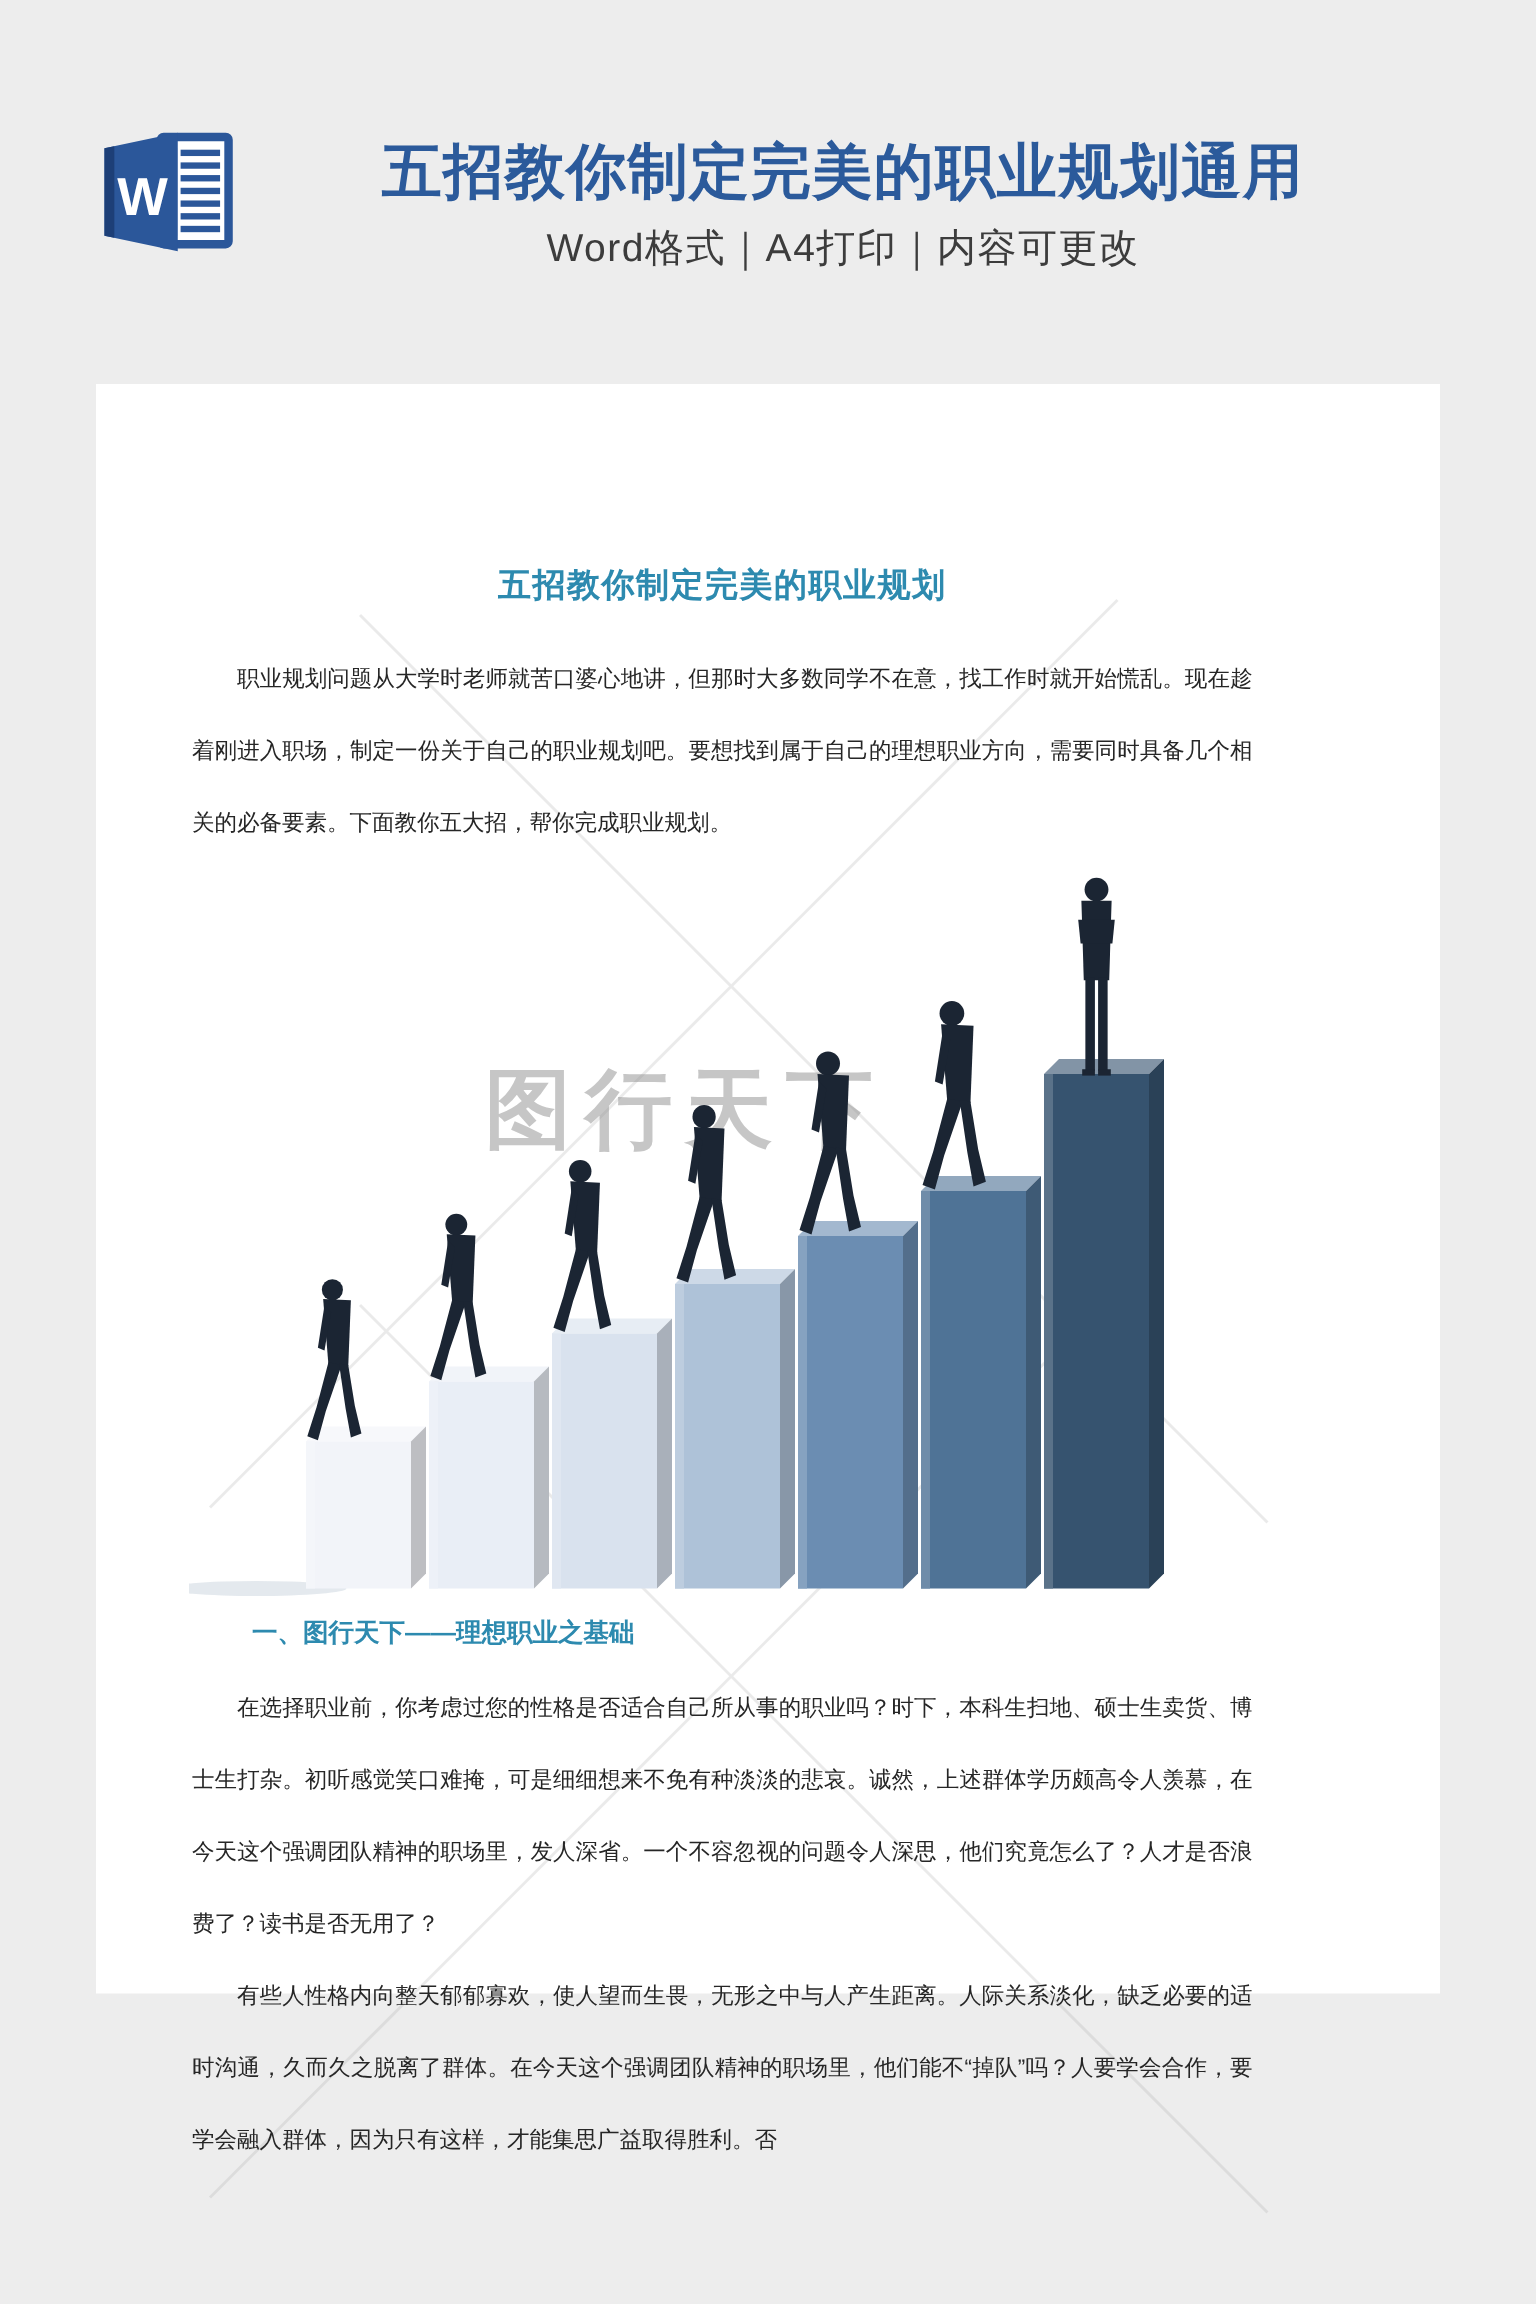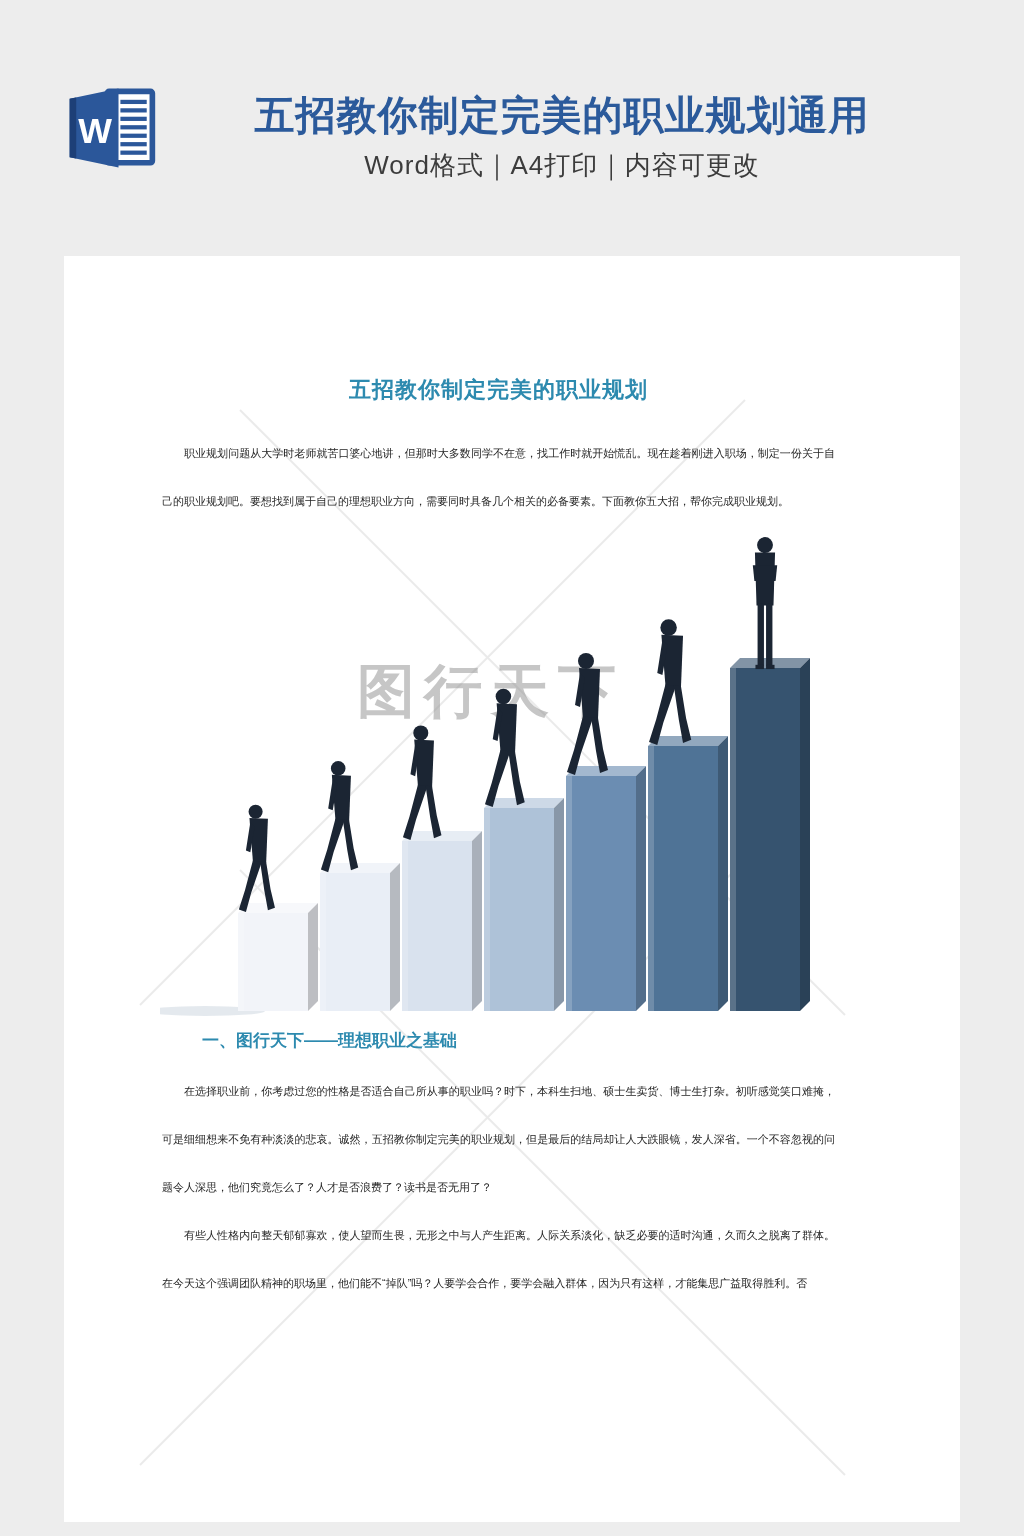--- a/index.html
+++ b/index.html
@@ -11,33 +11,33 @@
   }
   
   .site-header{position:relative;height:230px;}
   .word-icon{position:absolute;left:64px;top:84px;width:94px;height:88px;}
   .word-icon svg{width:100%;height:100%;display:block;}
   .header-titles{position:absolute;left:50px;top:92px;width:1024px;text-align:center;}
   .site-title{margin:0;font-size:40px;line-height:46px;font-weight:bold;color:#2b5a9b;letter-spacing:1px;}
   .site-subtitle{margin:12px 0 0;font-size:26px;line-height:30px;color:#3c3c3c;letter-spacing:1px;}
   
   .doc-page{
-    position:absolute;left:64px;top:256px;width:896px;height:1266px;
+    position:absolute;left:64px;top:256px;width:896px;height:1073px;
     background:#ffffff;box-sizing:border-box;
-    padding:120px 125px 0 98px;
+    padding:120px 125px 0 64px;
   }
   .wm-lines{position:absolute;left:0;top:0;width:896px;height:1266px;pointer-events:none;}
   .doc-title{
     margin:0 0 26px;text-align:center;
     font-size:22px;line-height:27px;font-weight:bold;color:#2d8aaf;letter-spacing:1px;
     position:relative;
   }
   .para{
     margin:0;position:relative;
-    font-size:11px;line-height:48px;color:#262626;
+    font-size:15px;line-height:48px;color:#262626;
     text-align:justify;text-justify:inter-ideograph;text-indent:2em;
   }
   .illustration{
     display:block;margin:4px 0 10px -2px;width:650px;height:490px;position:relative;
   }
   .illustration svg{width:100%;height:100%;display:block;}
   .sec-head{
     margin:10px 0 14px;padding-left:40px;position:relative;
     font-size:17px;line-height:24px;font-weight:bold;color:#2d8aaf;
   }
@@ -178,15 +178,15 @@
           <rect x="36" y="128" width="12" height="118"></rect>
           <rect x="52" y="128" width="12" height="118"></rect>
           <rect x="32" y="244" width="16" height="8"></rect>
           <rect x="52" y="244" width="16" height="8"></rect>
         </g>
       </svg>
   </figure>
 
   <h3 class="sec-head">一、图行天下——理想职业之基础</h3>
 
-  <p class="para">在选择职业前，你考虑过您的性格是否适合自己所从事的职业吗？时下，本科生扫地、硕士生卖货、博士生打杂。初听感觉笑口难掩，可是细细想来不免有种淡淡的悲哀。诚然，五招教你制定完美的职业规划，但是最后的结局却让人大跌眼镜，发人深省。一个不容忽视的问题令人深思，他们究竟怎么了？人才是否浪费了？读书是否无用了？</p>
+  <p class="para">在选择职业前，你考虑过您的性格是否适合自己所从事的职业吗？时下，本科生扫地、硕士生卖货、博士生打杂。初听感觉笑口难掩，可是细细想来不免有种淡淡的悲哀。诚然，上述群体学历颇高令人羡慕，在今天这个强调团队精神的职场里，发人深省。一个不容忽视的问题令人深思，他们究竟怎么了？人才是否浪费了？读书是否无用了？</p>
   <p class="para">有些人性格内向整天郁郁寡欢，使人望而生畏，无形之中与人产生距离。人际关系淡化，缺乏必要的适时沟通，久而久之脱离了群体。在今天这个强调团队精神的职场里，他们能不“掉队”吗？人要学会合作，要学会融入群体，因为只有这样，才能集思广益取得胜利。否</p>
 </main>
 
 </body></html>

